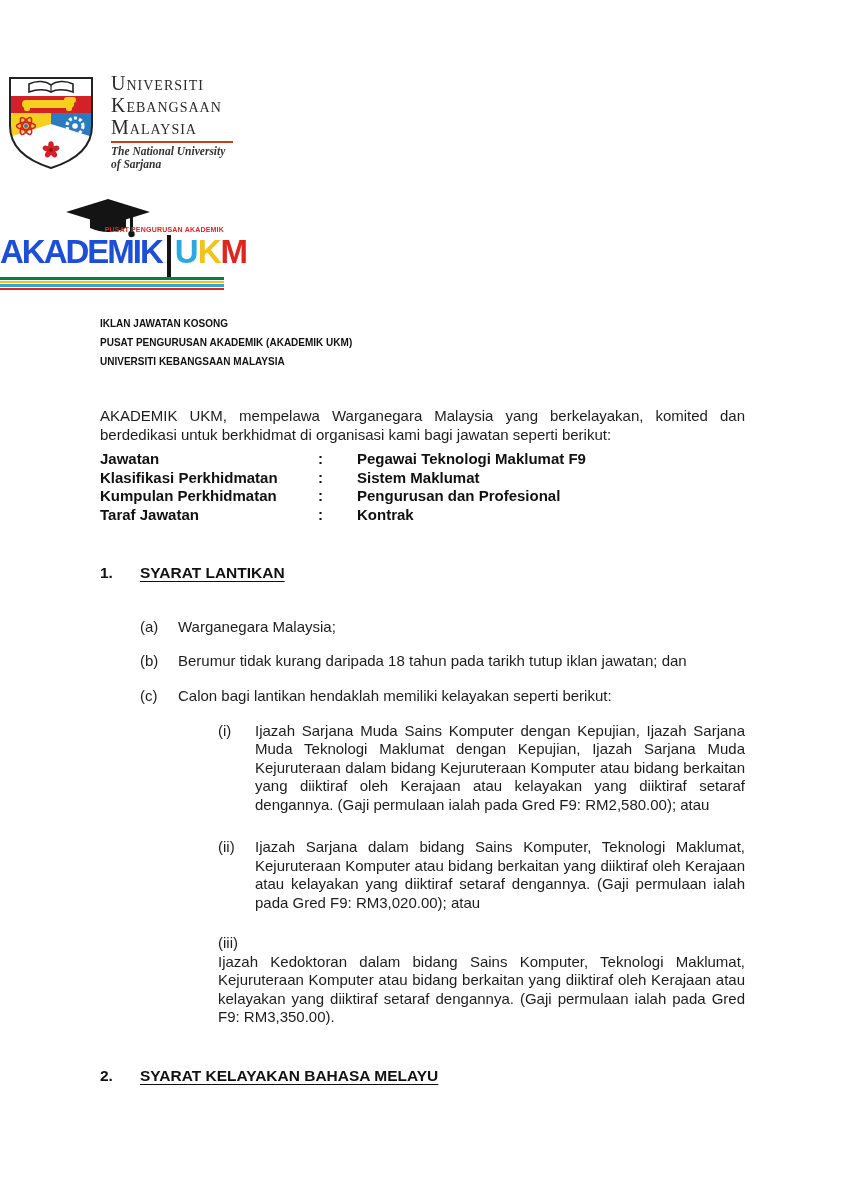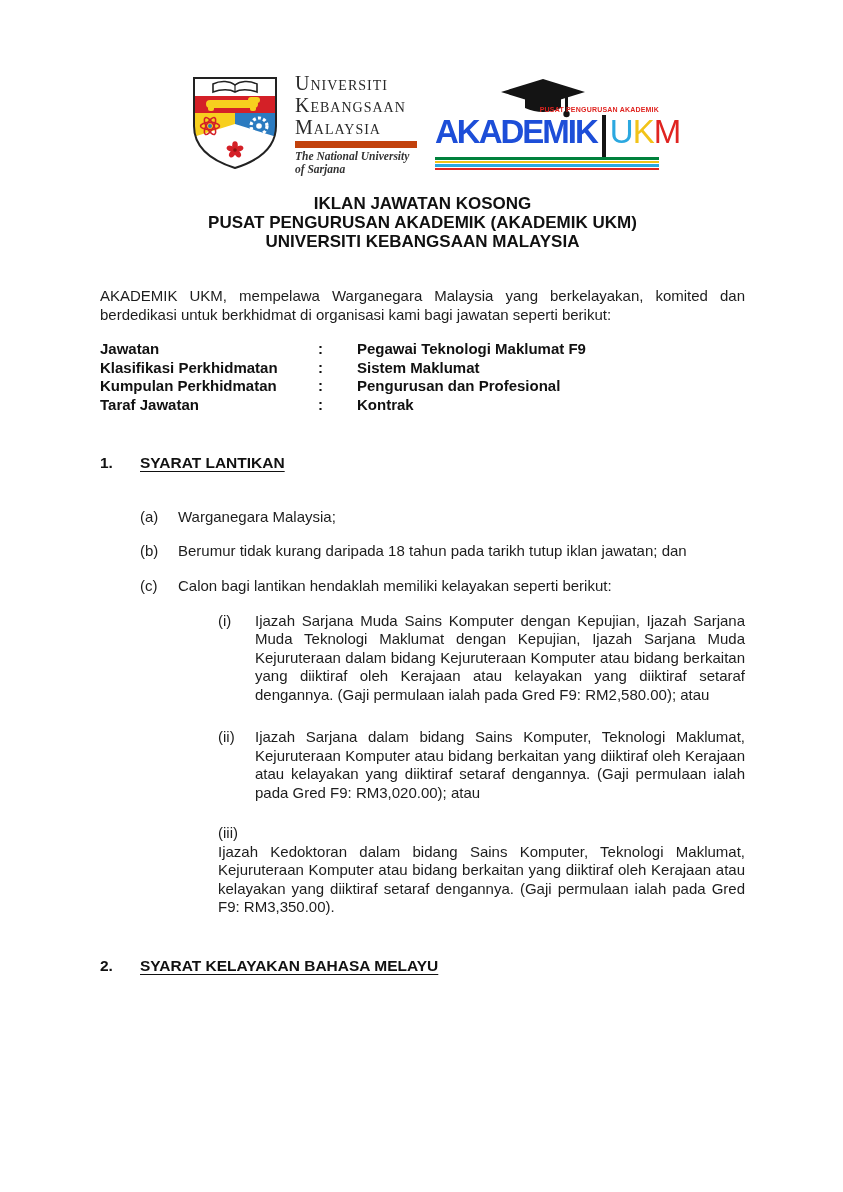--- a/index.html
+++ b/index.html
@@ -5,45 +5,45 @@
   * { margin:0; padding:0; box-sizing:border-box; }
   html,body { background:#ffffff; }
   .page {
     width:843px; height:1192px; background:#ffffff; position:relative;
     font-family:"Liberation Sans", sans-serif; font-size:15px; color:#1d1d1d;
     overflow:hidden; margin:0 auto;
   }
   .content { padding:0 98px 0 100px; }
 
   
-  .logos { display:flex; justify-content:center; align-items:flex-start; gap:18px; padding-top:70px; }
+  .logos { display:flex; justify-content:center; align-items:flex-start; gap:18px; padding-top:70px;flex-direction:column; }
   .crest-group { display:flex; gap:9px; align-items:flex-start; }
   .wordmark { font-family:"Liberation Serif", serif; padding-top:2px; }
   .wm-line { font-variant:small-caps; font-size:20px; line-height:22px; letter-spacing:1px; color:#2a2a2a; }
-  .tagline { border-top:7px solid #c2410c; margin-top:3px; padding-top:2px; font-style:italic; font-weight:bold; font-size:11.5px; line-height:13px; color:#333; width:122px; }
+  .tagline { border-top:2px solid #c2410c; margin-top:3px; padding-top:2px; font-style:italic; font-weight:bold; font-size:11.5px; line-height:13px; color:#333; width:122px; }
 
   .akademik { position:relative; width:224px; height:94px; margin-top:12px; }
   .ak-cap { position:absolute; left:62px; top:-3px; }
   .ak-pusat { position:absolute; right:0; top:24px; font-size:7px; font-weight:bold; color:#e02420; letter-spacing:0.2px; white-space:nowrap; }
   .ak-main { position:absolute; left:0; top:32px; display:flex; align-items:flex-end; white-space:nowrap; }
   .ak-word { font-size:33px; line-height:36px; font-weight:800; letter-spacing:-2px; color:#1d4ed8; }
   .ak-bar { display:inline-block; width:4px; height:44px; background:#141414; margin:0 4px -9px 5px; }
-  .ak-ukm { font-size:33px; line-height:36px; font-weight:400; letter-spacing:-1px; }
+  .ak-ukm { font-size:33px; line-height:36px; font-weight:700; letter-spacing:-1px; }
   .l-u { color:#2ba8e0; } .l-k { color:#f2c318; } .l-m { color:#e02420; }
   .stripes { position:absolute; left:0; right:0; top:75px; }
   .stripe { height:2.5px; margin-bottom:1px; }
 
   
-  .title { margin-top:18px; text-align:center; font-weight:bold; font-size:17px; line-height:19px; color:#111; }
+  .title { margin-top:18px; text-align:left; font-weight:bold; font-size:10px; line-height:19px; color:#111; }
 
   
   .intro { margin-top:36px; text-align:justify; line-height:18.5px; }
 
   
-  .job-details { margin-top:16px; font-weight:bold; color:#111; }
+  .job-details { margin-top:6px; font-weight:bold; color:#111; }
   .jd-row { display:flex; line-height:18.5px; }
   .jd-label { width:218px; flex:none; }
   .jd-colon { width:39px; flex:none; }
   .jd-value { flex:1; }
 
   
   .sec-head { display:flex; font-weight:bold; font-size:15.5px; color:#111; }
   .mt40 { margin-top:40px; }
   .sec-num { width:40px; flex:none; }
   .sec-title { text-decoration:underline; text-underline-offset:3px;text-align:center; }

